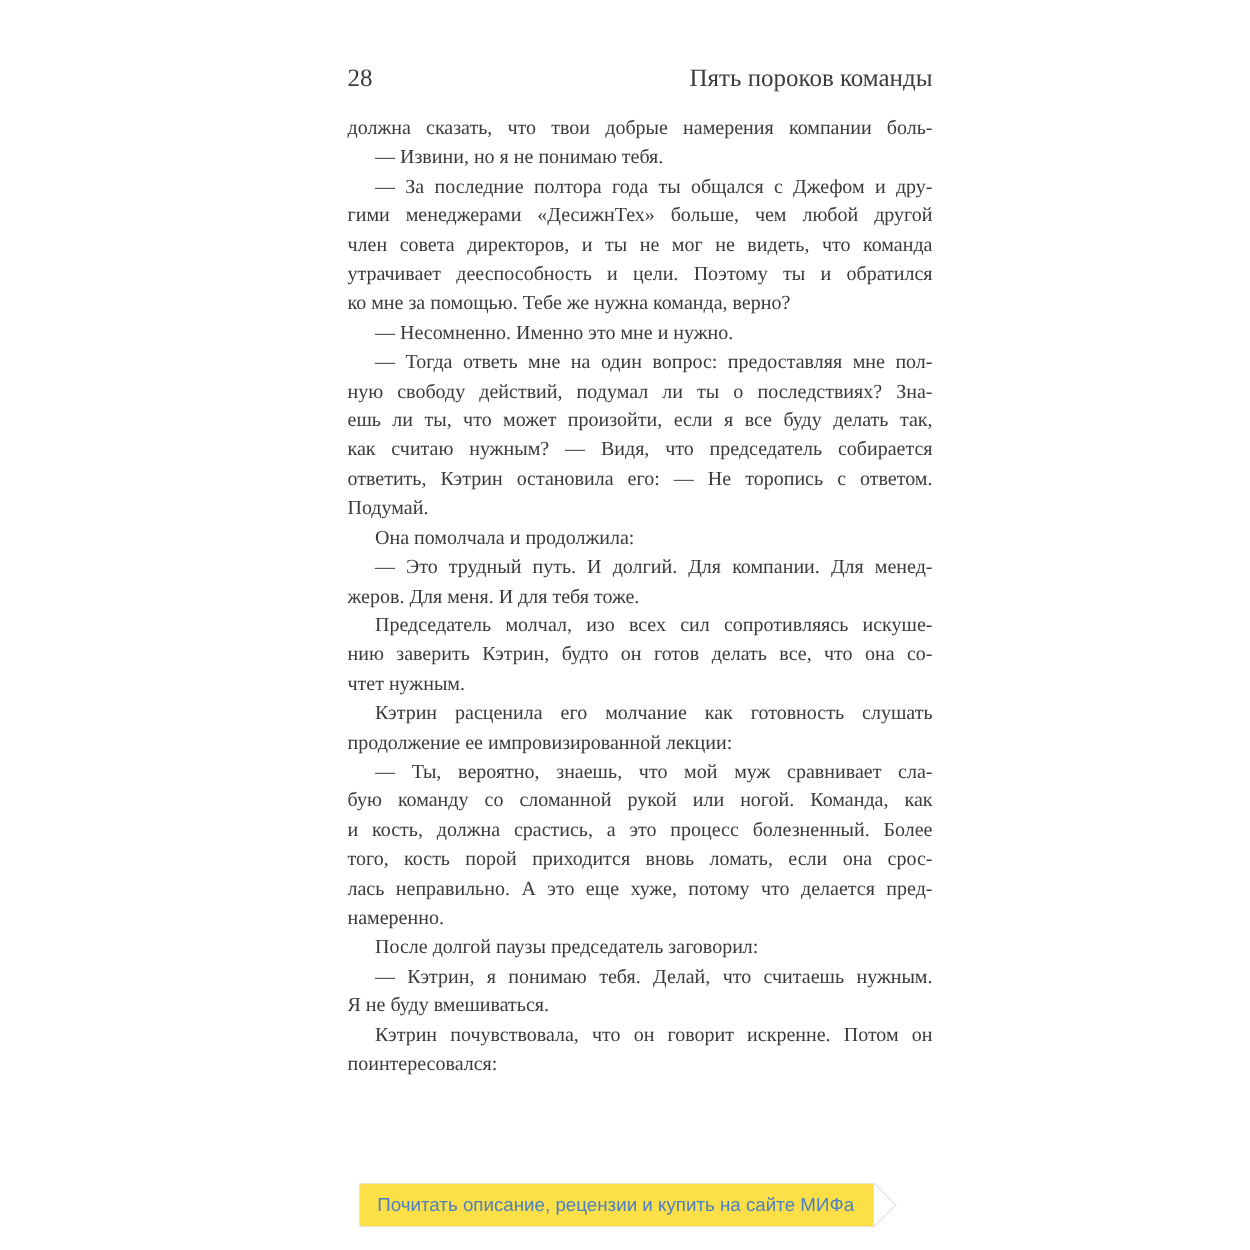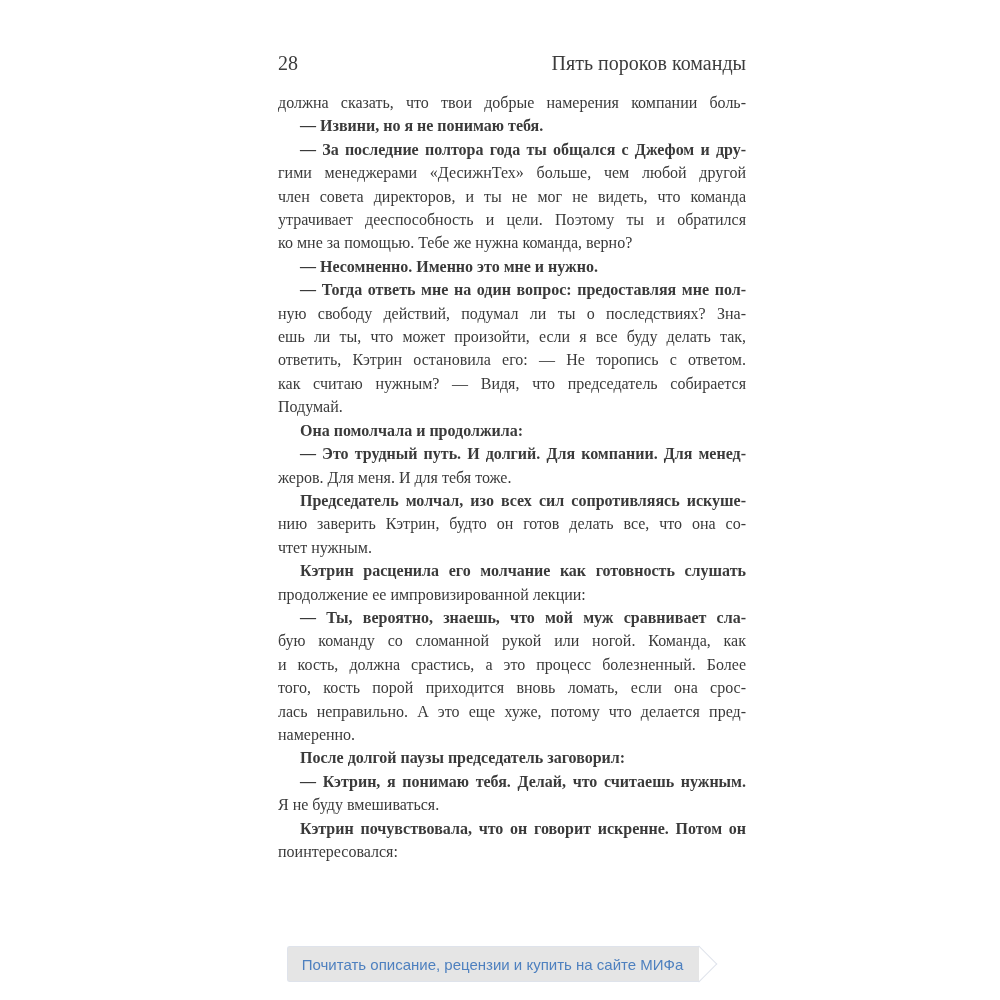--- a/index.html
+++ b/index.html
@@ -34,40 +34,40 @@
     color: #3a3a3a;
   }
   .text-block p.para { margin: 0; }
   .text-block .line {
     display: block;
     text-align: justify;
     text-align-last: justify;
     white-space: normal;
   }
   .text-block .line.last { text-align-last: left; }
-  .text-block p.indent .line.first { text-indent: 22px; font-weight: bold; }
+  .text-block p.indent .line.first { text-indent: 22px; }
   .footer-bar {
     position: absolute;
     left: 0; top: 946px;
     width: 1000px;
     display: flex;
     justify-content: center;
   }
   .mif-button {
     position: relative;
     margin-right: 14px; 
     height: 36px;
     box-sizing: border-box;
     display: flex;
     align-items: center;
     padding: 0 16px 0 14px;
     border: 1px solid #dfe3eb;
     border-right: none;
     border-radius: 3px 0 0 3px;
-    background: #e5e5e5;
+    background: #fde047;
     color: #4e80bf;
     font-family: "Liberation Sans", "DejaVu Sans", sans-serif;
     font-size: 15px;
     text-decoration: none;
     cursor: pointer;
   }
   .mif-button .chevron {
     position: absolute;
     right: -13px; top: 50%;
     width: 25px; height: 25px;
@@ -101,22 +101,22 @@
           <span class="line">утрачивает дееспособность и цели. Поэтому ты и обратился</span>
           <span class="line last">ко мне за помощью. Тебе же нужна команда, верно?</span>
         </p>
         <p class="para indent">
           <span class="line first last">— Несомненно. Именно это мне и нужно.</span>
         </p>
         <p class="para indent">
           <span class="line first">— Тогда ответь мне на один вопрос: предоставляя мне пол-</span>
           <span class="line">ную свободу действий, подумал ли ты о последствиях? Зна-</span>
           <span class="line">ешь ли ты, что может произойти, если я все буду делать так,</span>
+          <span class="line">как считаю нужным? — Видя, что председатель собирается</span>
           <span class="line">ответить, Кэтрин остановила его: — Не торопись с ответом.</span>
-          <span class="line">как считаю нужным? — Видя, что председатель собирается</span>
           <span class="line last">Подумай.</span>
         </p>
         <p class="para indent">
           <span class="line first last">Она помолчала и продолжила:</span>
         </p>
         <p class="para indent">
           <span class="line first">— Это трудный путь. И долгий. Для компании. Для менед-</span>
           <span class="line last">жеров. Для меня. И для тебя тоже.</span>
         </p>
         <p class="para indent">

